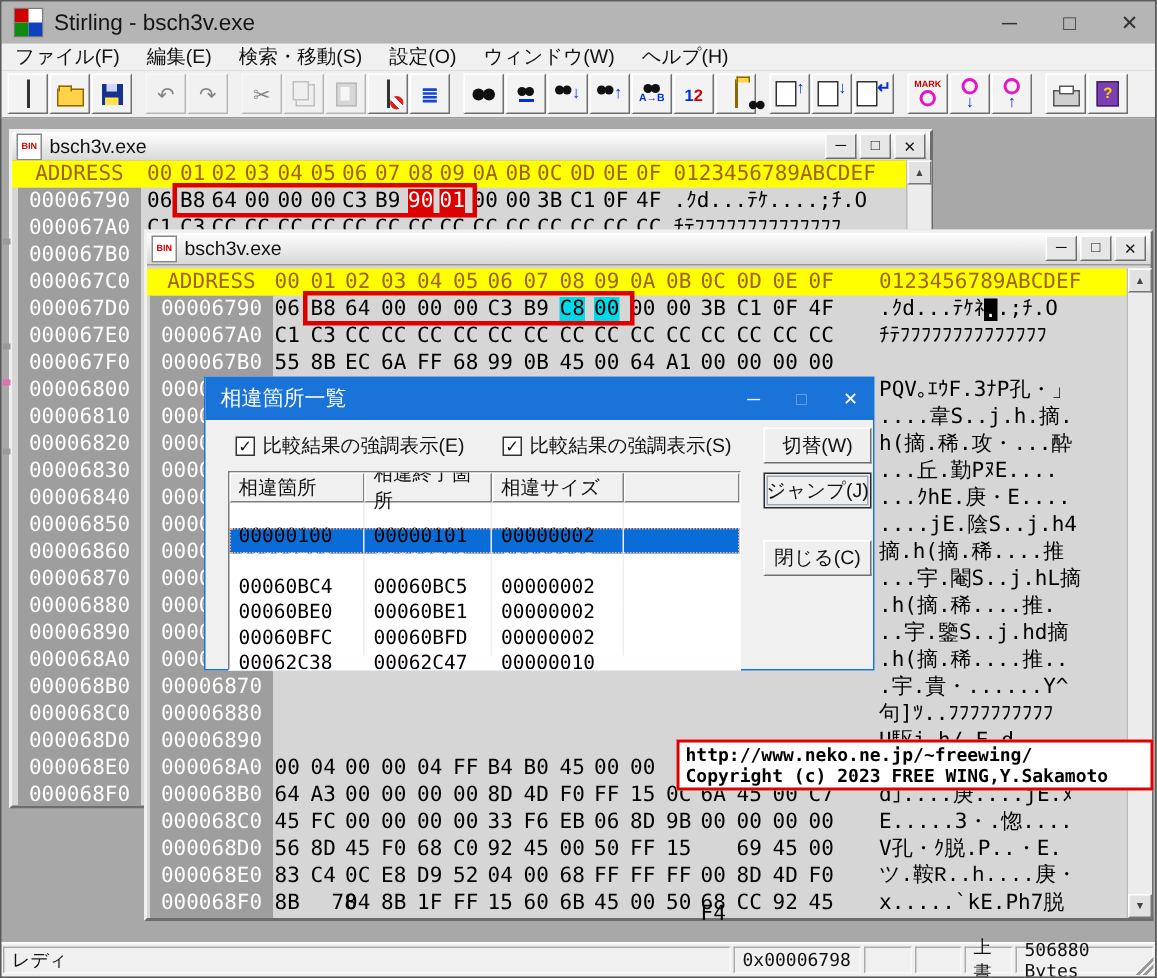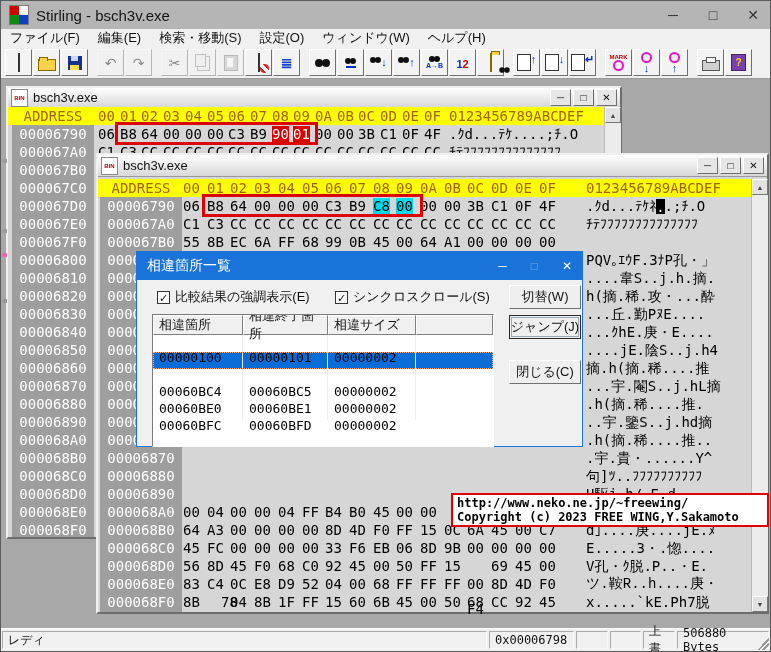--- a/index.html
+++ b/index.html
@@ -687,21 +687,21 @@
         <span>✕</span>
       </span>
     </div>
     <div class="chk-row">
       <span class="chk" style="left:20px;">
         <span class="box">✓</span>
         <span>比較結果の強調表示(E)</span>
       </span>
       <span class="chk" style="left:198px;">
         <span class="box">✓</span>
-        <span>シンクロスクロール(S)</span>
+        <span>比較結果の強調表示(S)</span>
       </span>
     </div>
     <div class="pbtn" style="top:33px;">切替(W)</div>
     <div class="pbtn def" style="top:63px;">ジャンプ(J)</div>
     <div class="pbtn" style="top:108px;">閉じる(C)</div>
     <div class="lv" id="difflist">
         <div class="lv-head">
           <span class="hc" style="width: 90px;">相違箇所</span>
           <span class="hc" style="width: 85px;">相違終了箇所</span>
           <span class="hc" style="width: 88px;">相違サイズ</span>
@@ -725,20 +725,25 @@
         <div class="lv-row">
           <span class="c" style="width: 90px;">00060BE0</span>
           <span class="c" style="width: 85px;">00060BE1</span>
           <span class="c" style="width: 88px;">00000002</span>
         </div>
         <div class="lv-row">
           <span class="c" style="width: 90px;">00060BFC</span>
           <span class="c" style="width: 85px;">00060BFD</span>
           <span class="c" style="width: 88px;">00000002</span>
         </div>
+        <div class="lv-row">
+          <span class="c" style="width: 90px;">00062C38</span>
+          <span class="c" style="width: 85px;">00062C47</span>
+          <span class="c" style="width: 88px;">00000010</span>
+        </div>
       </div>
   </div>
 
   <div class="urlbox"><span>http://www.neko.ne.jp/~freewing/</span>
 <span>Copyright (c) 2023 FREE WING,Y.Sakamoto</span></div>
 
   <div class="statusbar">
     <span class="sp sans" style="flex:1;border-color:#ababab #f8f8f8 #f8f8f8 #ababab;">レディ</span>
     <span class="sp" style="width:85px;">0x00006798</span>
     <span class="sp" style="width:32px;"></span>

